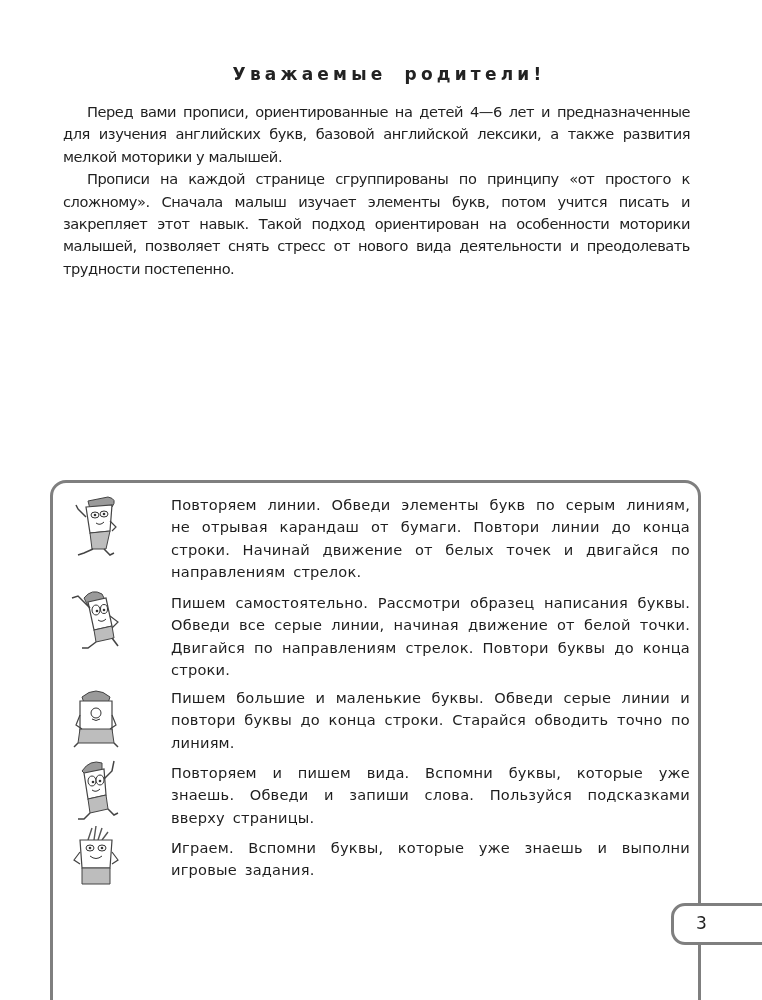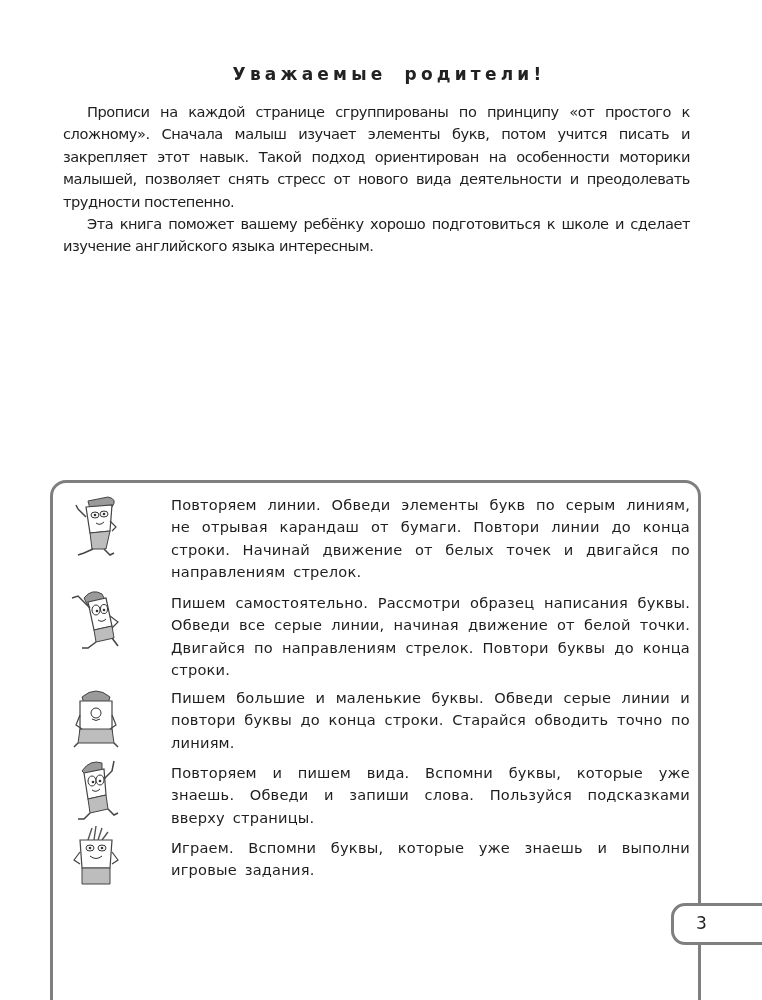--- a/index.html
+++ b/index.html
@@ -41,22 +41,22 @@
   .page-num span {
     position: absolute; left: 22px; top: 7px; font-size: 17px; color: #222;
   }
 </style>
 </head>
 <body>
 
 <h1 class="title">Уважаемые родители!</h1>
 
 <div class="intro">
+  <p>Перед вами прописи, ориентированные на детей 4—6 лет и предназначенные для изучения английских букв, базовой английской лексики, а также развития мелкой моторики у малышей.</p>
   <p>Прописи на каждой странице сгруппированы по принципу «от простого к сложному». Сначала малыш изучает элементы букв, потом учится писать и закрепляет этот навык. Такой подход ориентирован на особенности моторики малышей, позволяет снять стресс от нового вида деятельности и преодолевать трудности постепенно.</p>
-  <p>Эта книга поможет вашему ребёнку хорошо подготовиться к школе и сделает изучение английского языка интересным.</p>
 </div>
 
 <div class="box"></div>
 
 <div class="character" style="top:493px;">
   <svg width="64" height="66" viewBox="0 0 64 66">
     <path d="M22 8 L42 4 Q52 6 46 14 L24 16 Z" fill="#9a9a9a" stroke="#444" stroke-width="1"></path>
     <path d="M20 14 L46 12 L44 38 L24 40 Z" fill="#fff" stroke="#444" stroke-width="1.2"></path>
     <ellipse cx="29" cy="22" rx="4" ry="3" fill="#fff" stroke="#333"></ellipse>
     <ellipse cx="38" cy="21" rx="4" ry="3" fill="#fff" stroke="#333"></ellipse>

